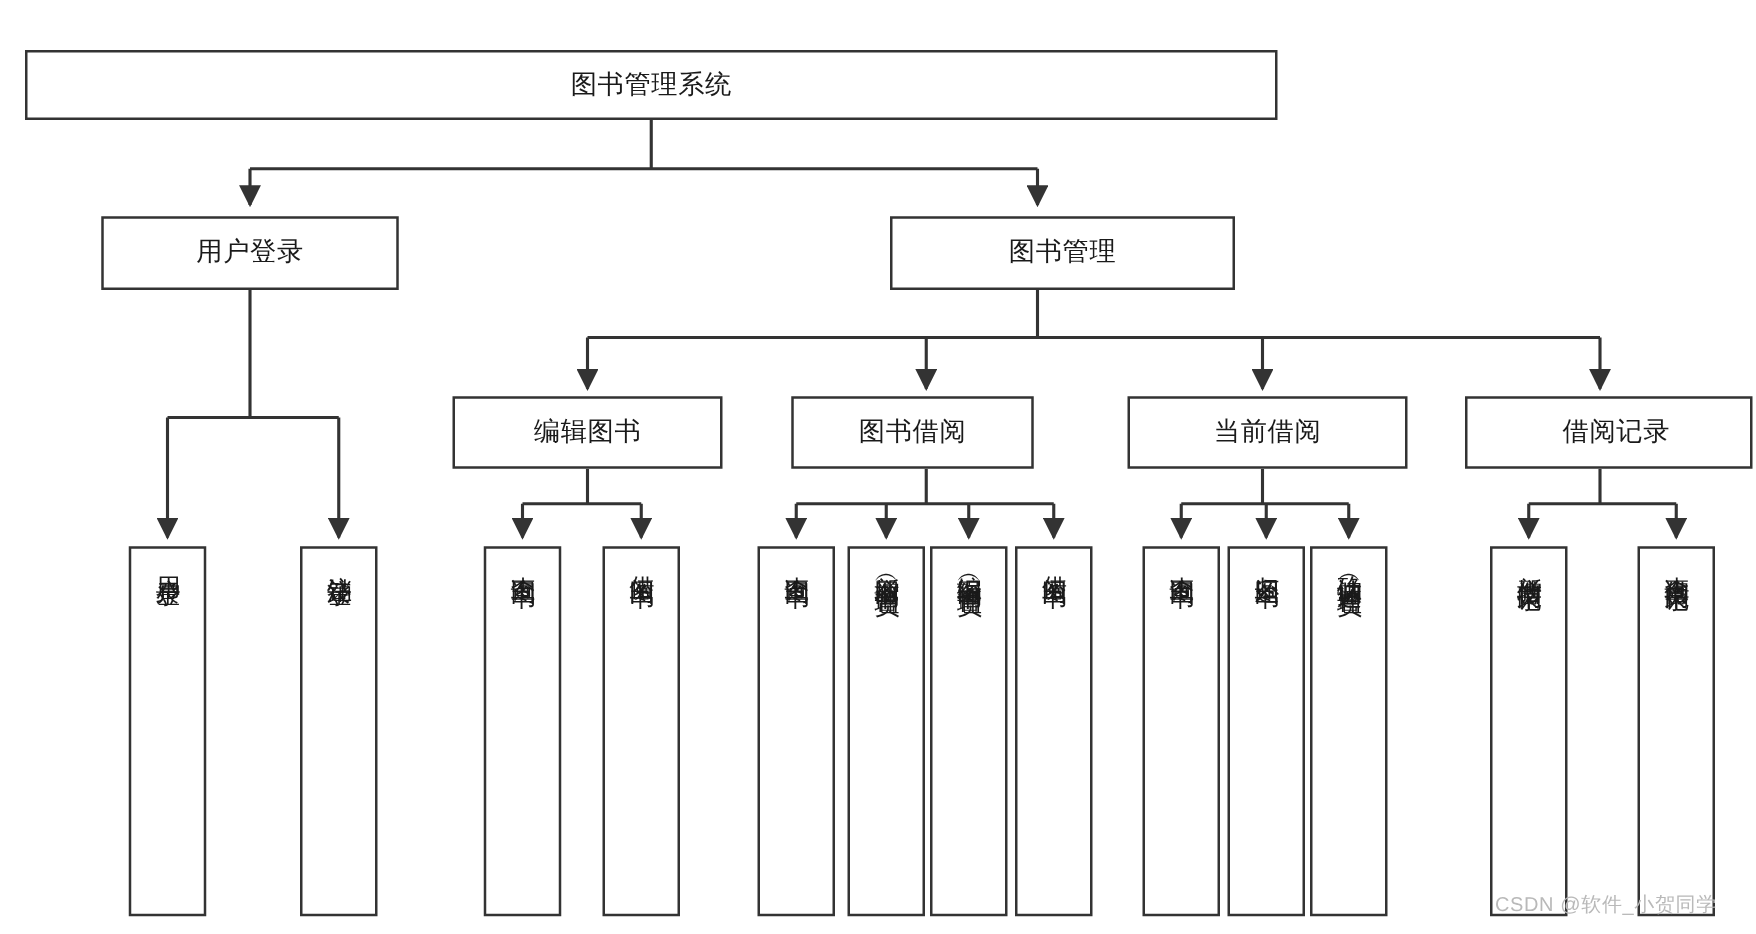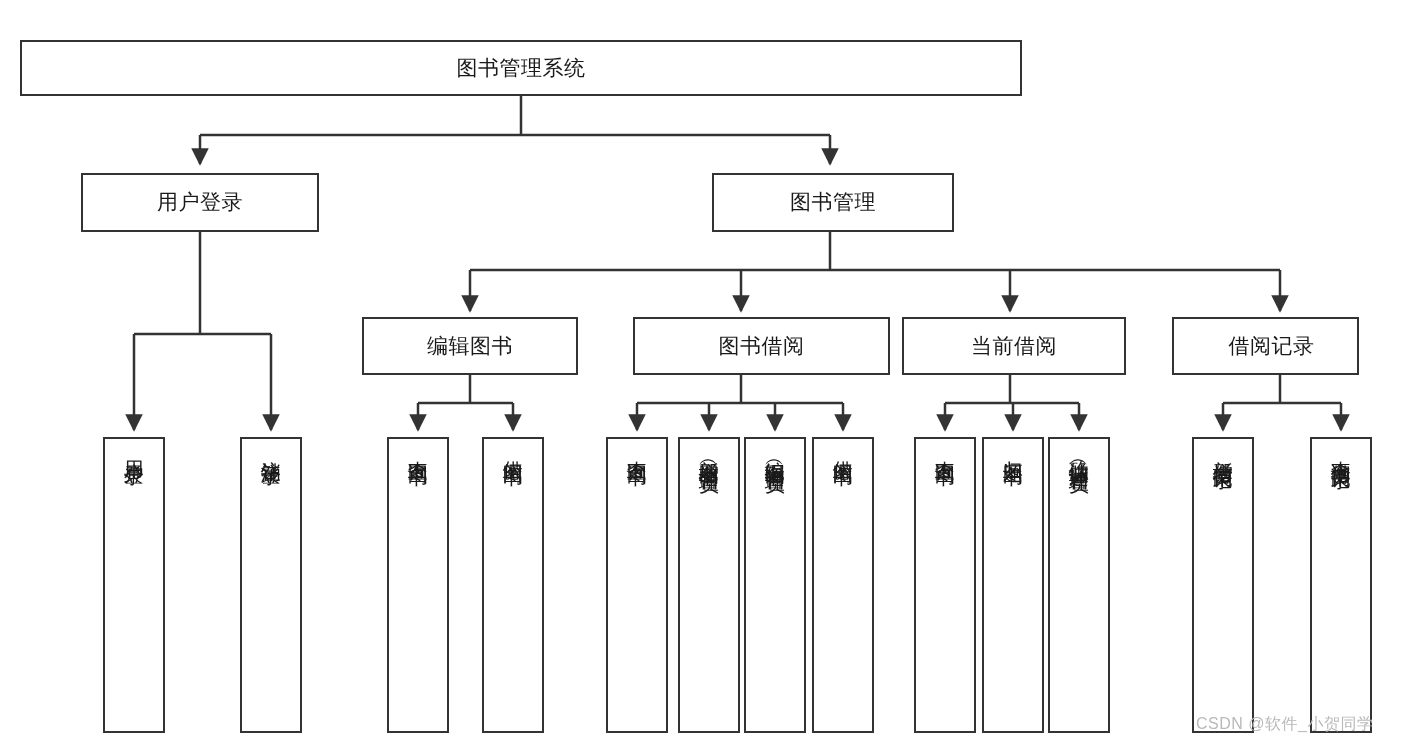--- a/index.html
+++ b/index.html
@@ -126,34 +126,34 @@
     </g>
   </svg>
 
   <div class="node" style="left:20px; top:12px; width:1002px; height:56px;margin-top:28px;">
     <span class="label">图书管理系统</span>
   </div>
 
   <div class="node" style="left:81px; top:173px; width:238px; height:59px;">
     <span class="label">用户登录</span>
   </div>
-  <div class="node" style="left:712px; top:173px; width:242px; height:59px;">
+  <div class="node" style="left:712px; top:173px; width:276px; height:59px;">
     <span class="label">图书管理</span>
   </div>
 
   <div class="node" style="left:362px; top:317px; width:216px; height:58px;">
     <span class="label">编辑图书</span>
   </div>
-  <div class="node" style="left:633px; top:317px; width:257px; height:58px;">
+  <div class="node" style="left:633px; top:317px; width:194px; height:58px;">
     <span class="label">图书借阅</span>
   </div>
   <div class="node" style="left:902px; top:317px; width:224px; height:58px;">
     <span class="label">当前借阅</span>
   </div>
-  <div class="node" style="left:1172px; top:317px; width:187px; height:58px;padding-left:12px;">
+  <div class="node" style="left:1172px; top:317px; width:230px; height:58px;padding-left:12px;">
     <span class="label">借阅记录</span>
   </div>
 
   <div class="node leaf" style="left:103px; top:437px; width:62px; height:296px;">
     <span class="label">用户登录</span>
   </div>
   <div class="node leaf" style="left:240px; top:437px; width:62px; height:296px;">
     <span class="label">注销登录</span>
   </div>
 

